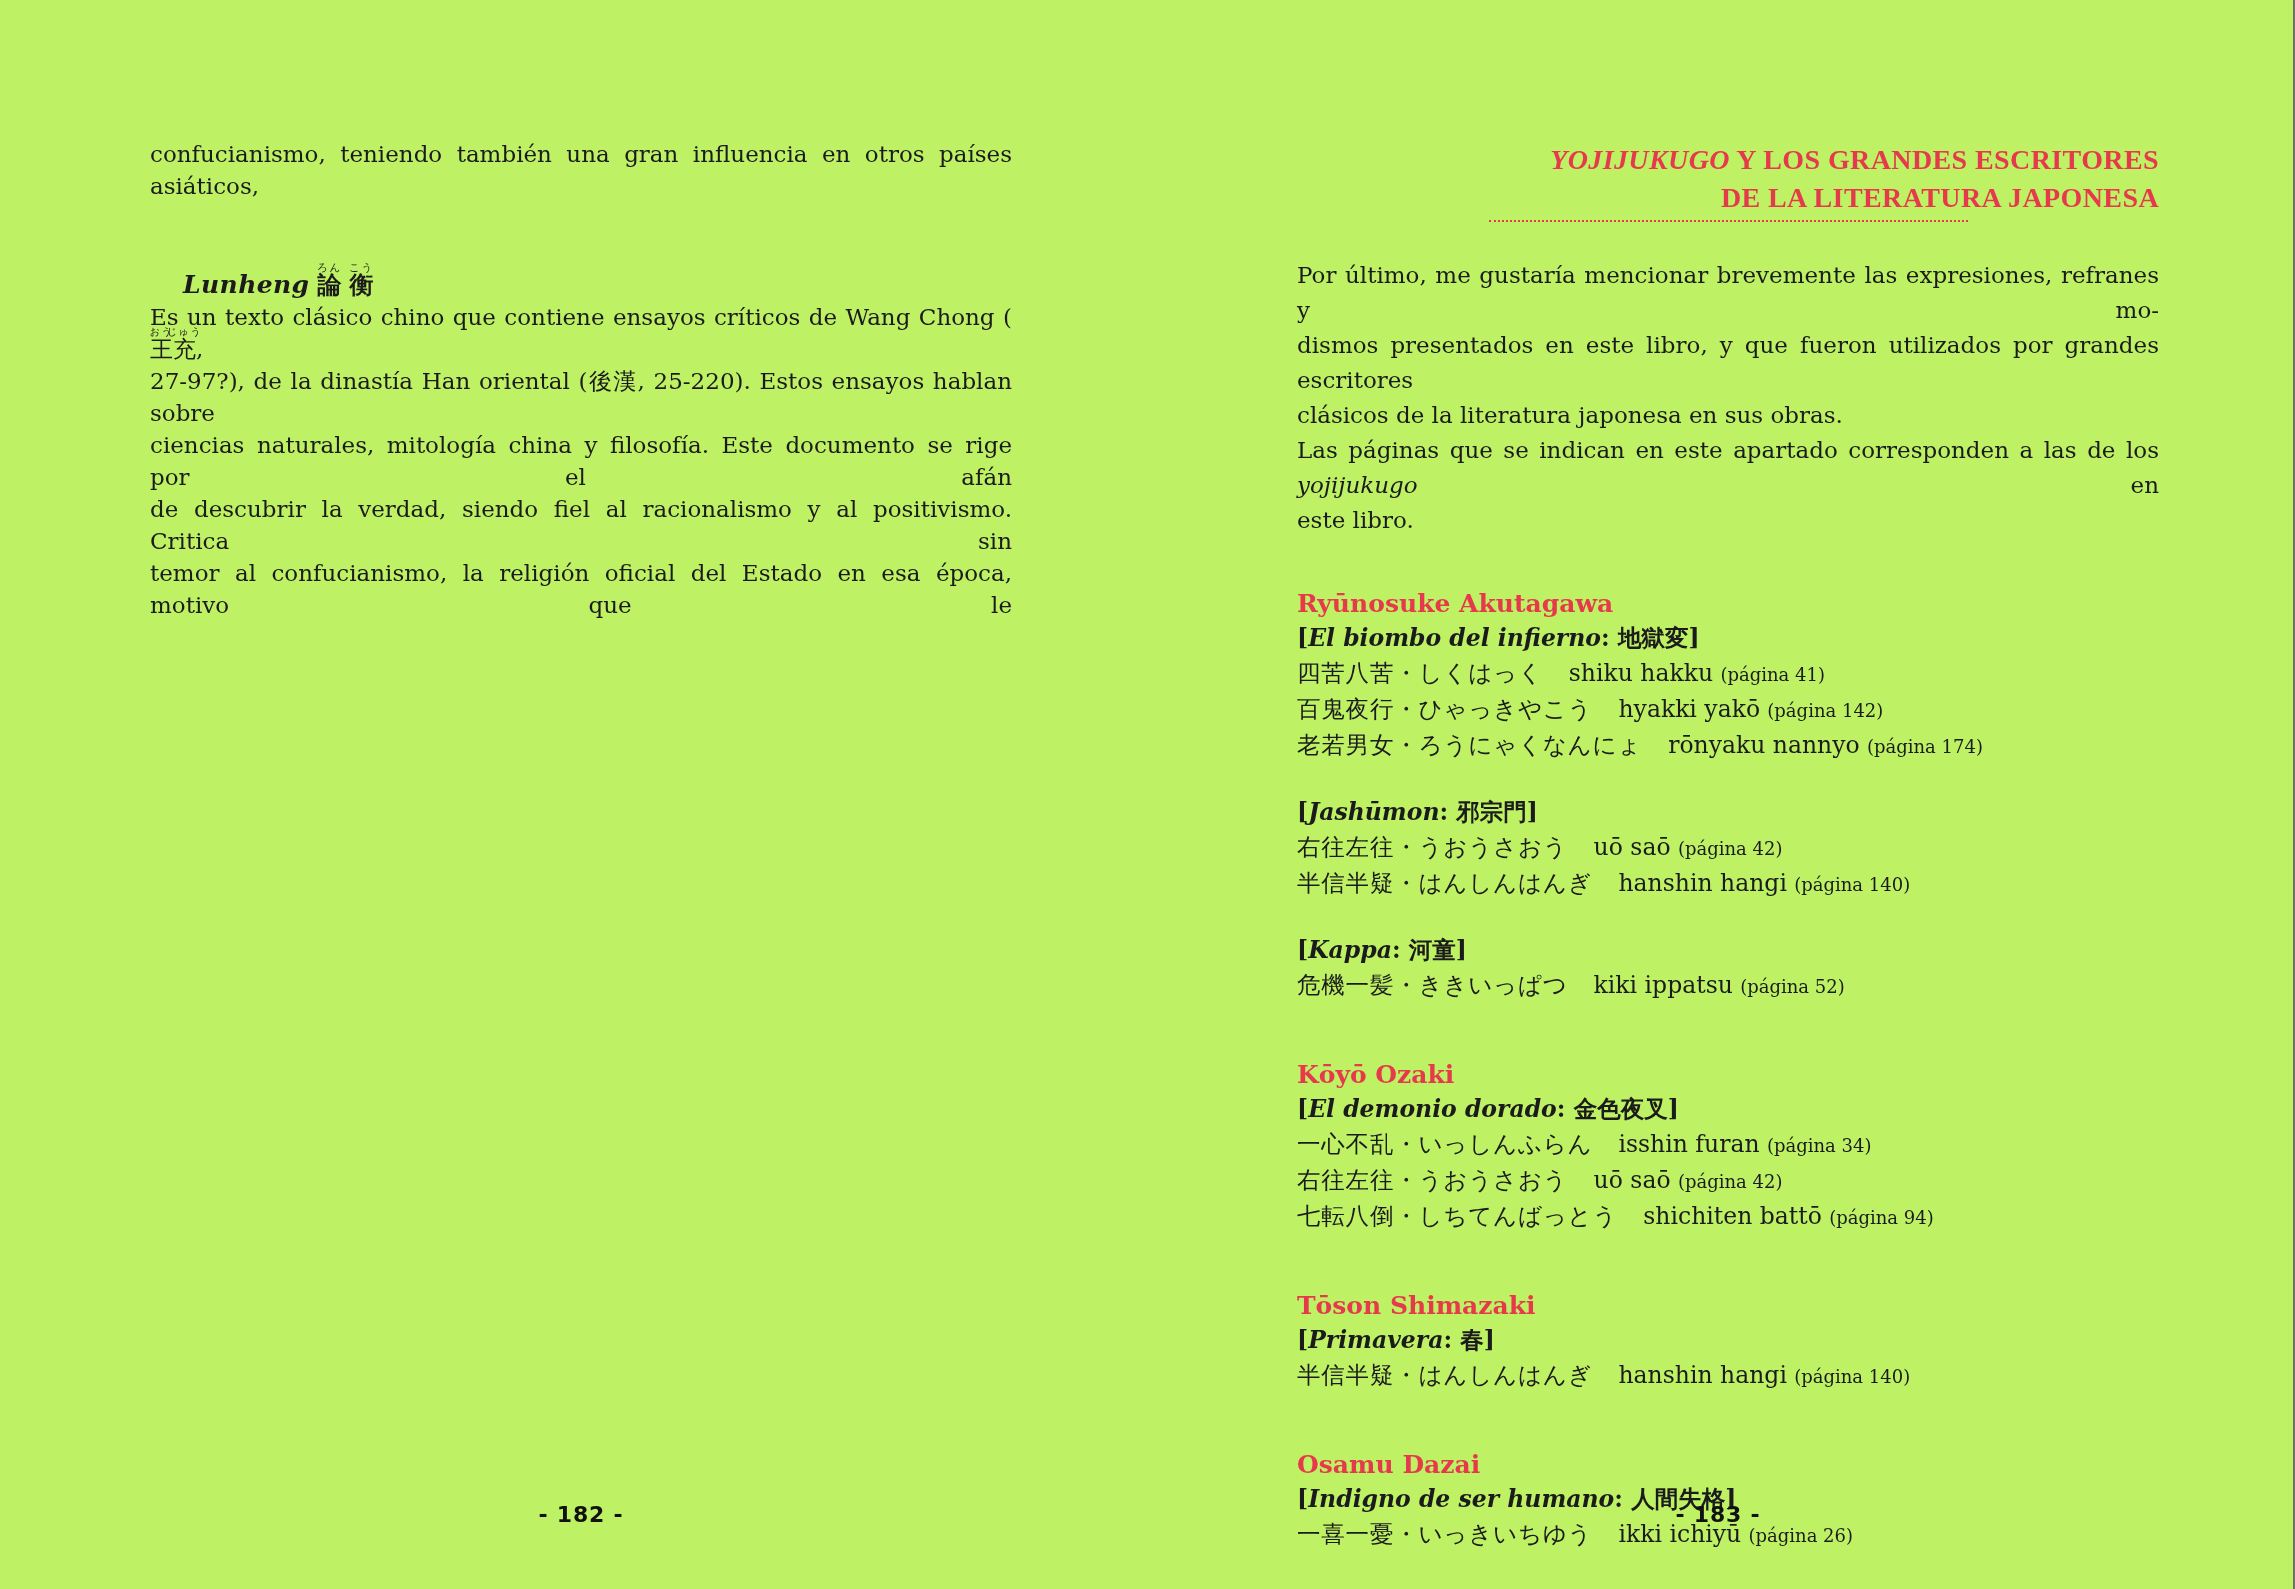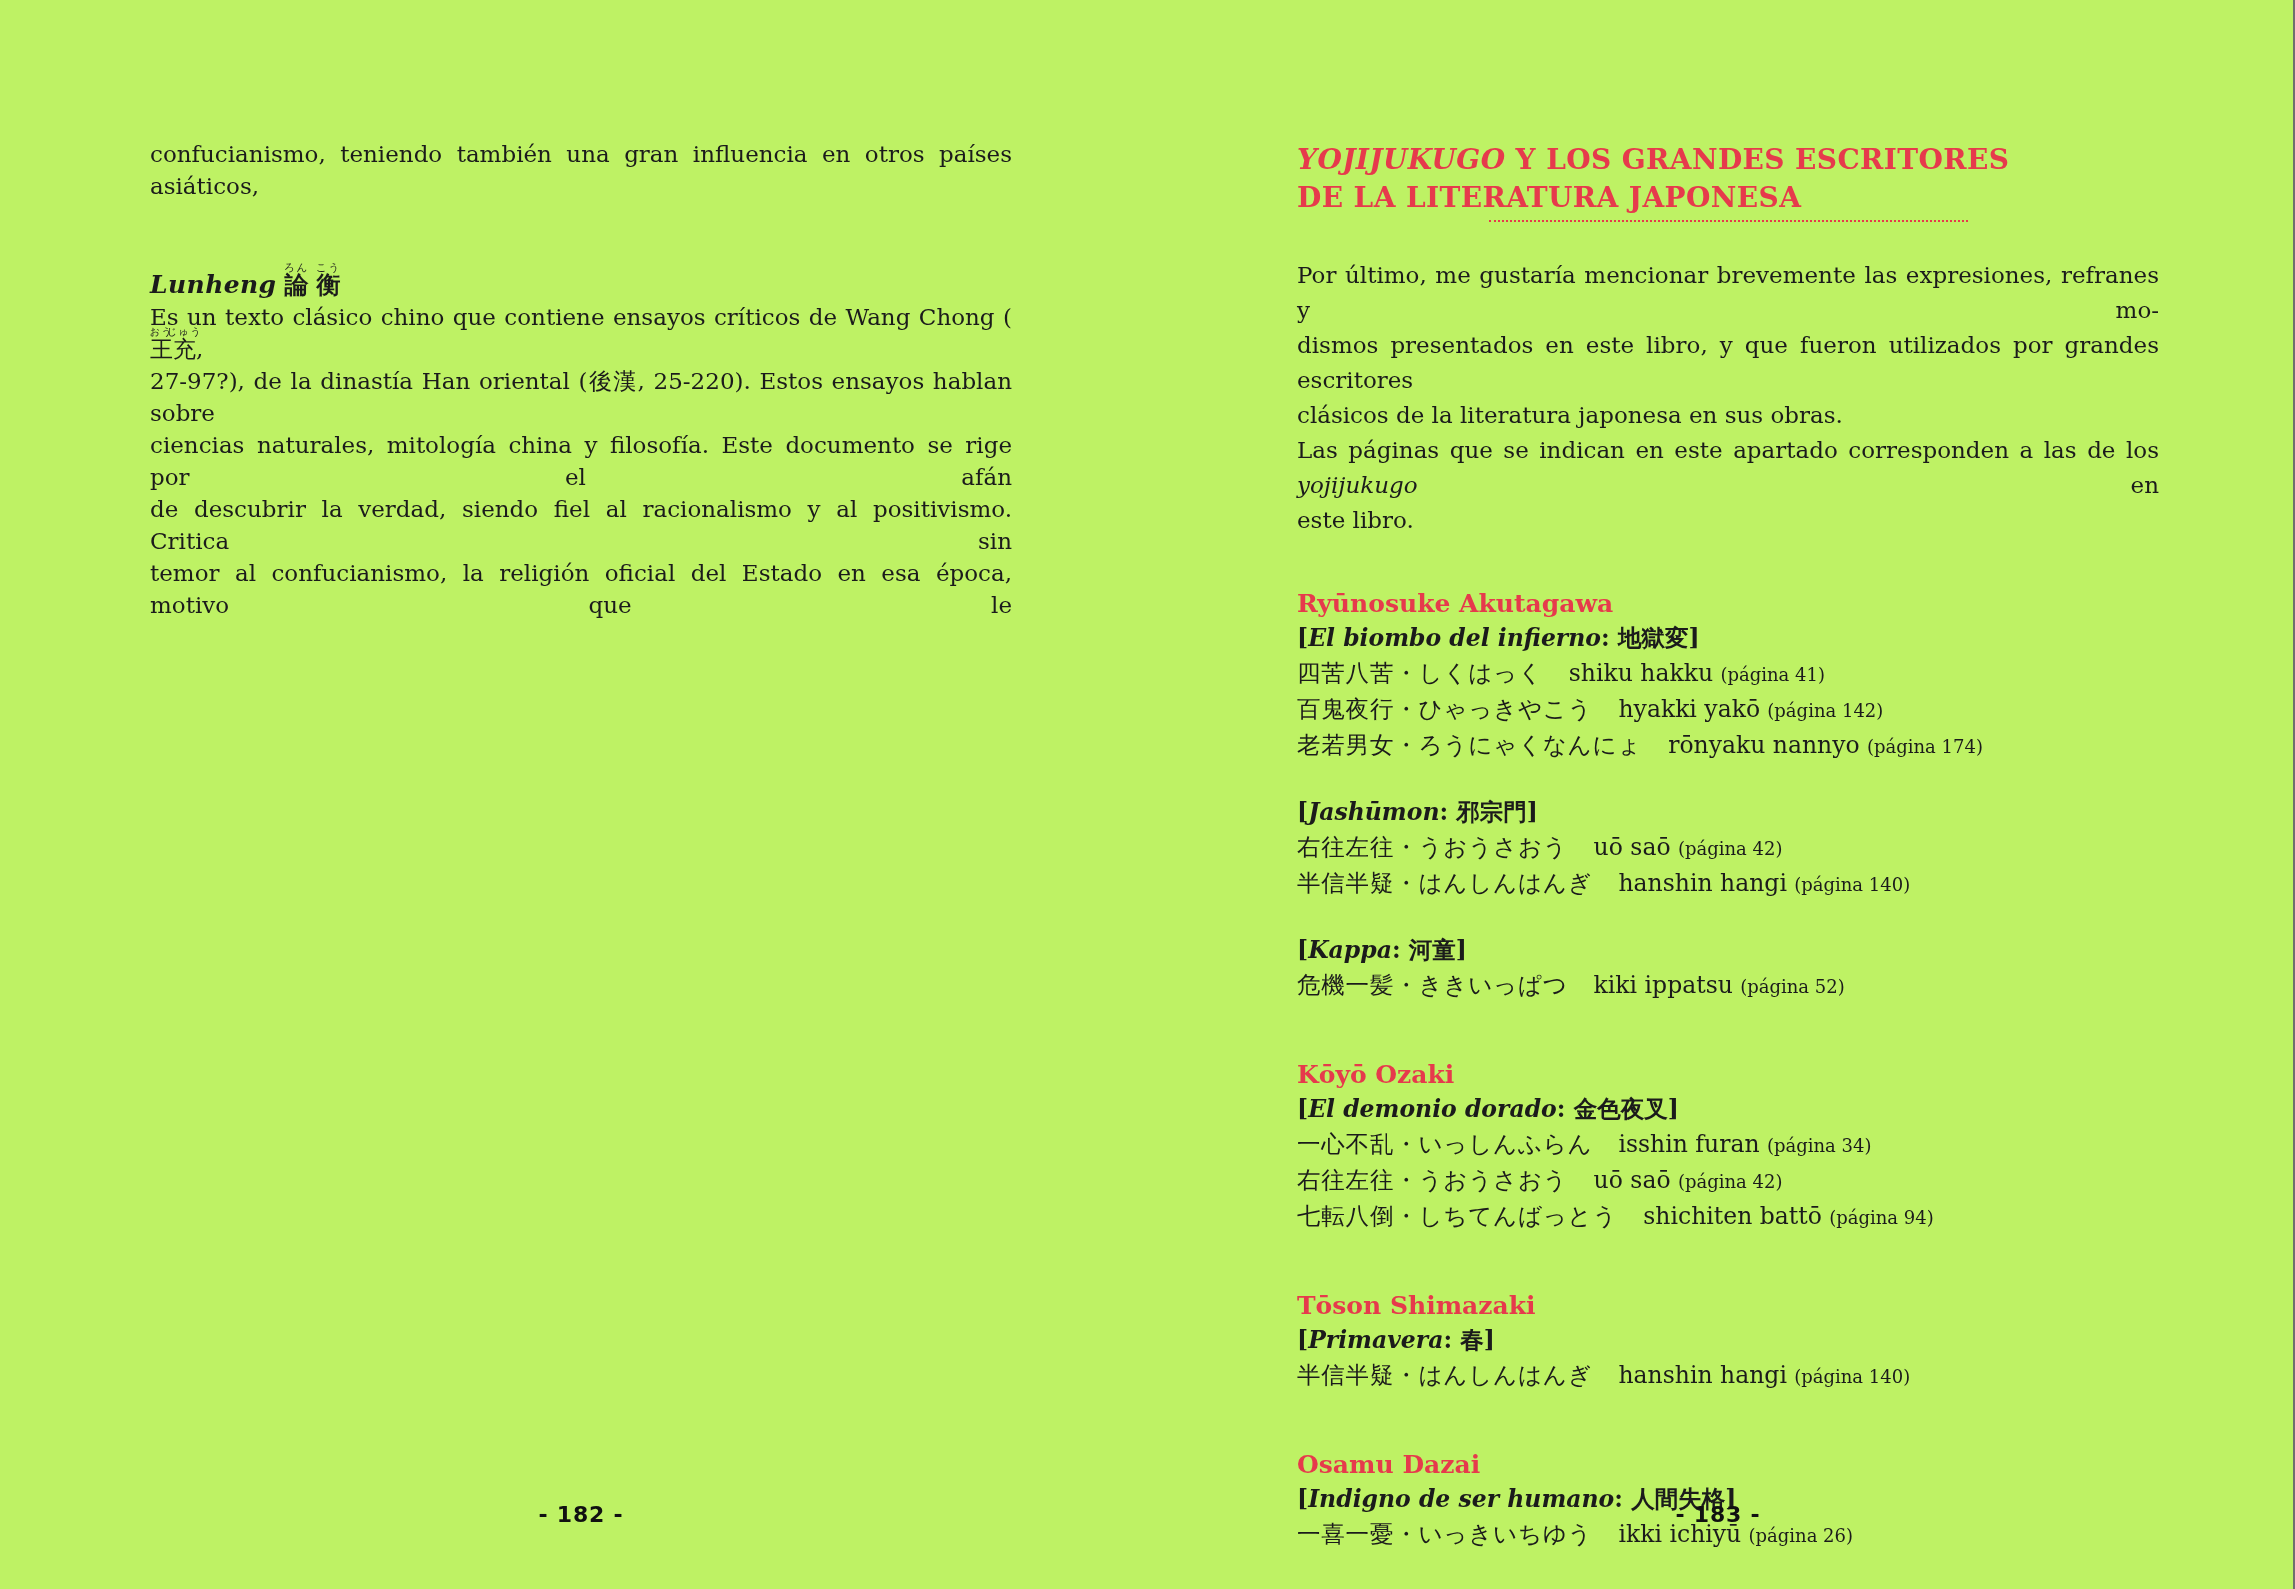--- a/index.html
+++ b/index.html
@@ -23,34 +23,34 @@
   #left-block{left:150px;top:138px;}
   #right-block{left:1297px;top:141px;}
 
   
   .tline{font-size:23px;line-height:32px;white-space:nowrap;text-align:left;}
   .just{white-space:normal;text-align:justify;text-align-last:justify;}
   .right .tline{font-size:23px;line-height:35px;}
   .it{font-style:italic;}
 
   
-  .heading{margin-top:67px;font-size:24px;line-height:32px;font-weight:bold;}
+  .heading{margin-top:67px;font-size:24px;line-height:32px;font-weight:bold;margin-left:33px;}
   .heading .latin{font-style:italic;font-size:25px;letter-spacing:0.4px;}
   .rby{position:relative;display:inline-block;line-height:inherit;}
   .rt{
     position:absolute;left:50%;transform:translateX(-50%);
     top:-6.5px;font-size:10px;line-height:1;white-space:nowrap;
     font-weight:normal;letter-spacing:1.6px;text-align:center;
   }
   .heading .rby{margin-left:8px;}
   .heading .rt{top:-7.3px;font-size:10.6px;}
 
   
-  .title{text-align:left;color:var(--red);font-weight:bold;
-         font-size:28px;line-height:38px;letter-spacing:0.4px;}
+  .title{text-align:right;color:var(--red);font-weight:bold;
+         font-size:28px;line-height:38px;letter-spacing:0.4px;font-family:Liberation Serif, serif;}
   .title-rule{
     width:479px;height:0;margin:3.2px auto 0;
     border-bottom:2.4px dotted var(--red);
   }
   #intro{margin-top:36px;}
 
   
   .section{margin-top:53px;}
   #sections > .section:first-child{margin-top:48px;}
   .author{color:var(--red);font-weight:bold;font-size:25px;line-height:35px;}

